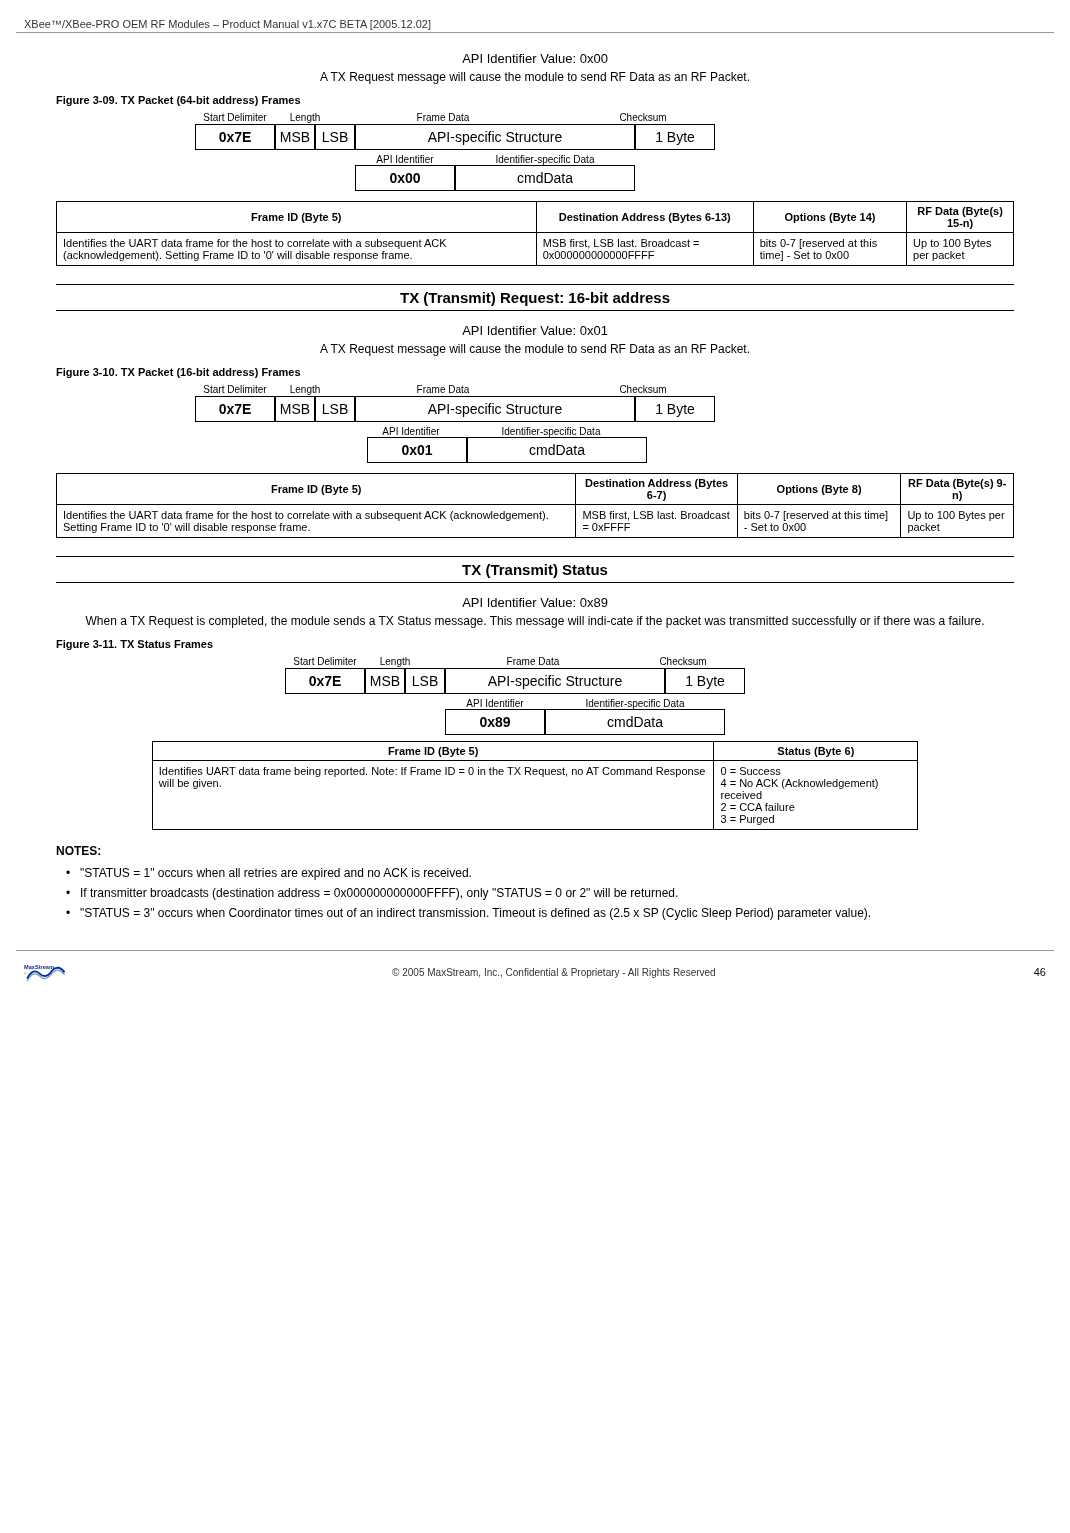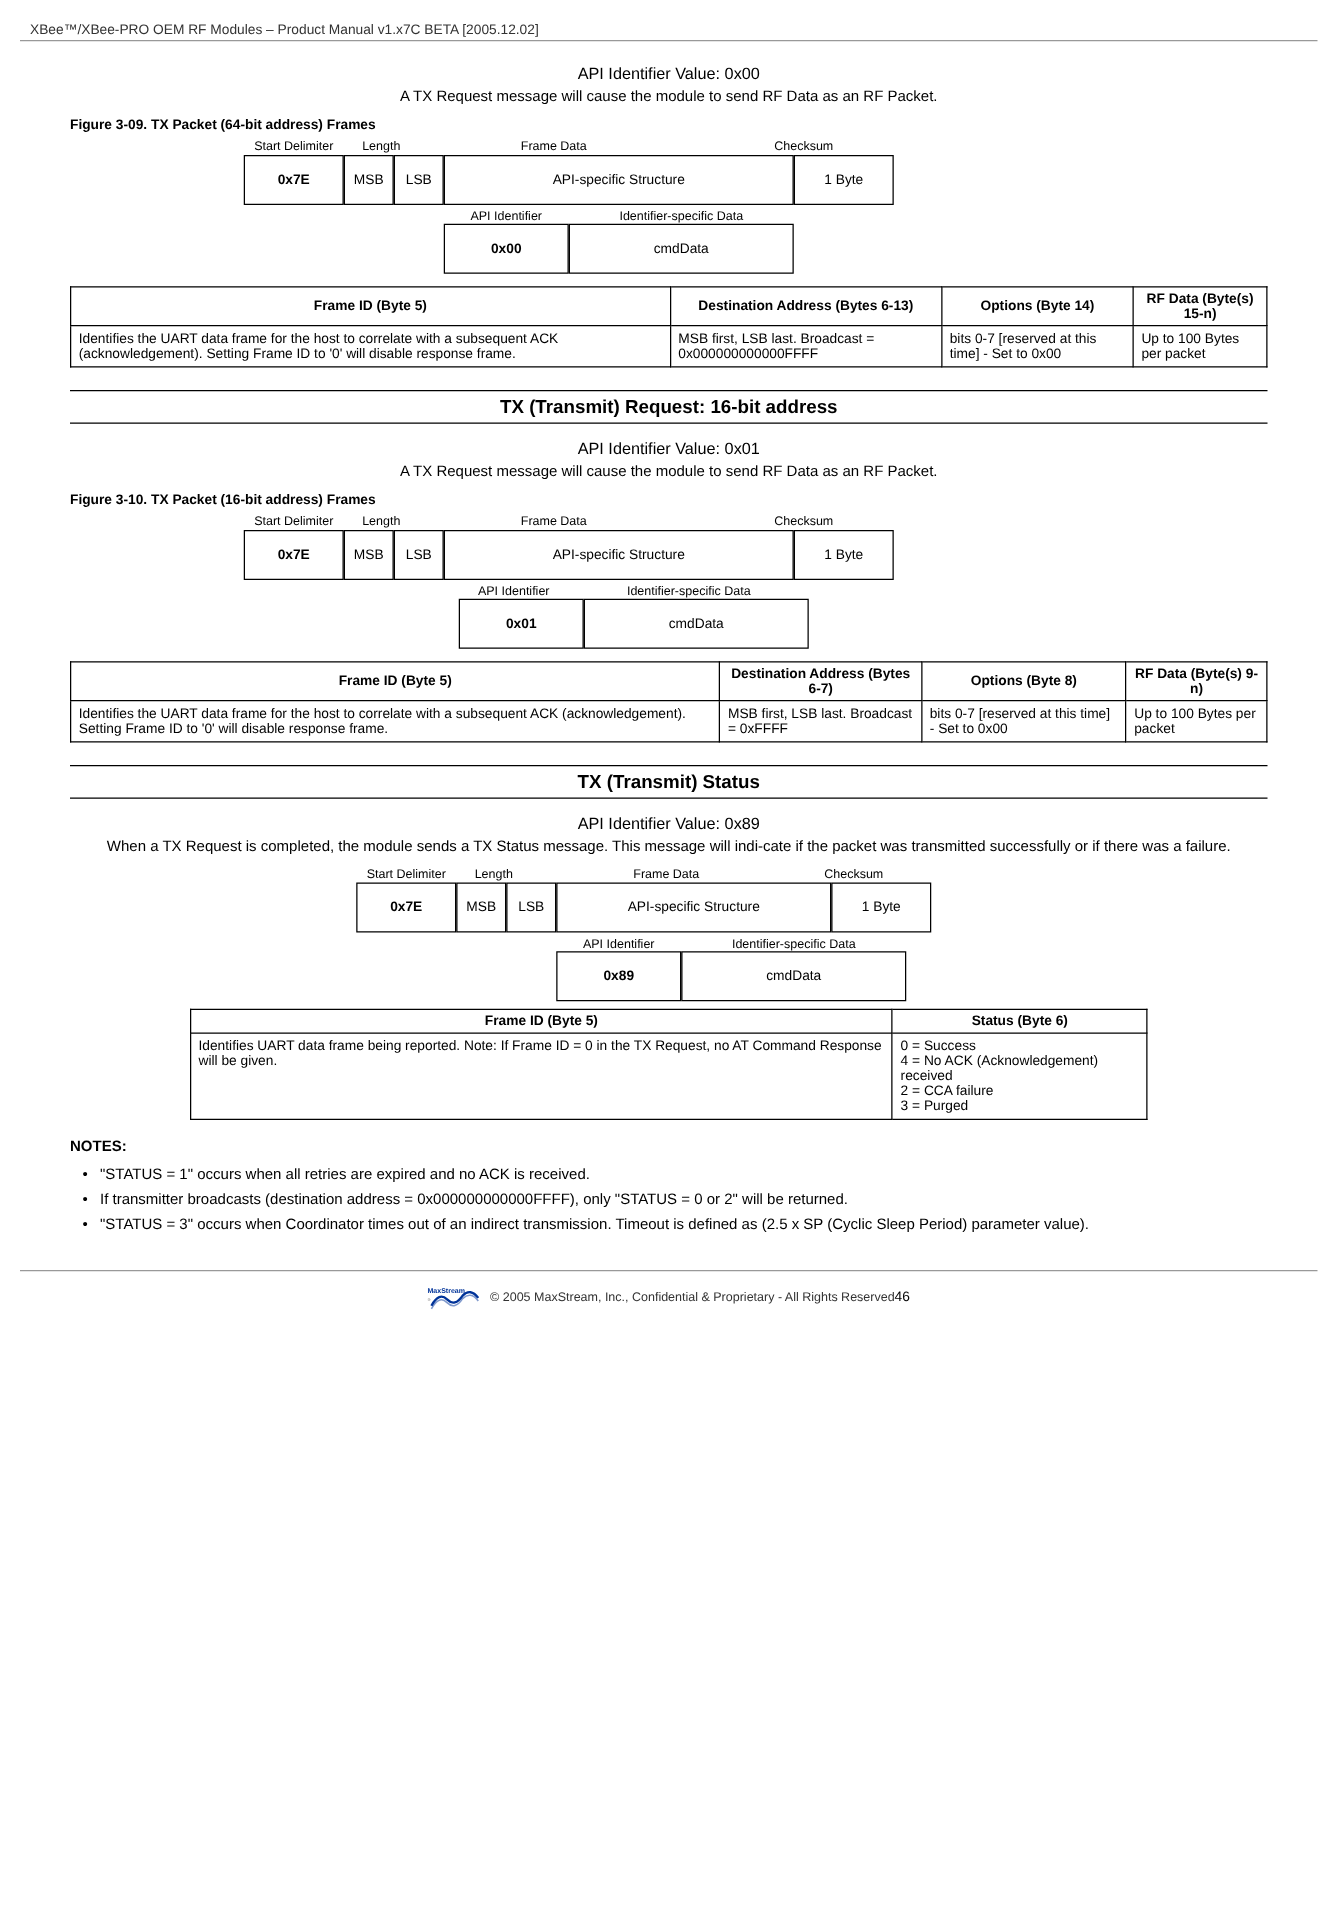--- a/index.html
+++ b/index.html
@@ -94,21 +94,21 @@
     .notes-list li::before {
       content: "•";
       position: absolute;
       left: 0;
     }
     
     .footer {
       border-top: 1px solid #999;
       display: flex;
       align-items: center;
-      justify-content: center;
+      justify-content: space-between;
       padding: 6px 8px;
       margin-top: auto;
     }
     .footer-logo {
       display: flex;
       align-items: center;
       gap: 6px;
     }
     .logo-shape {
       width: 50px;
@@ -132,26 +132,26 @@
     .box-row {
       display: flex;
     }
     .lbl {
       font-size: 10px;
       text-align: center;
     }
     .box {
       border: 1px solid #000;
       text-align: center;
-      font-size: 11px;
+      font-size: 14px;
       display: flex;
       align-items: center;
       justify-content: center;
       padding: 2px 4px;
-      height: 40px;
+      height: 26px;
     }
     
     .status-detail-table {
       width: 80%;
       margin: 0 auto;
       border-collapse: collapse;
       font-size: 11px;
     }
     .status-detail-table th {
       border: 1px solid #000;
@@ -284,20 +284,21 @@
           <td>Up to 100 Bytes per packet</td>
         </tr>
       </tbody>
     </table>
 
     <div class="section-title">TX (Transmit) Status</div>
 
     <div class="api-id-title">API Identifier Value: 0x89</div>
     <div class="api-id-desc">When a TX Request is completed, the module sends a TX Status message. This message will indi-cate if the packet was transmitted successfully or if there was a failure.</div>
 
+    <div class="figure-title">Figure 3-11.  TX Status Frames</div>
 
     <div style="width:500px; margin:0 auto 6px auto;">
       <div class="label-row" style="display:flex; gap:0; margin-bottom:1px;">
         <div class="lbl" style="width:80px;">Start Delimiter</div>
         <div class="lbl" style="width:60px;">Length</div>
         <div class="lbl" style="width:200px; margin-left:8px;">Frame Data</div>
         <div class="lbl" style="width:80px; margin-left:10px;">Checksum</div>
       </div>
       <div class="box-row" style="display:flex; gap:0;">
         <div class="box" style="width:80px; font-weight:bold;">0x7E</div>

